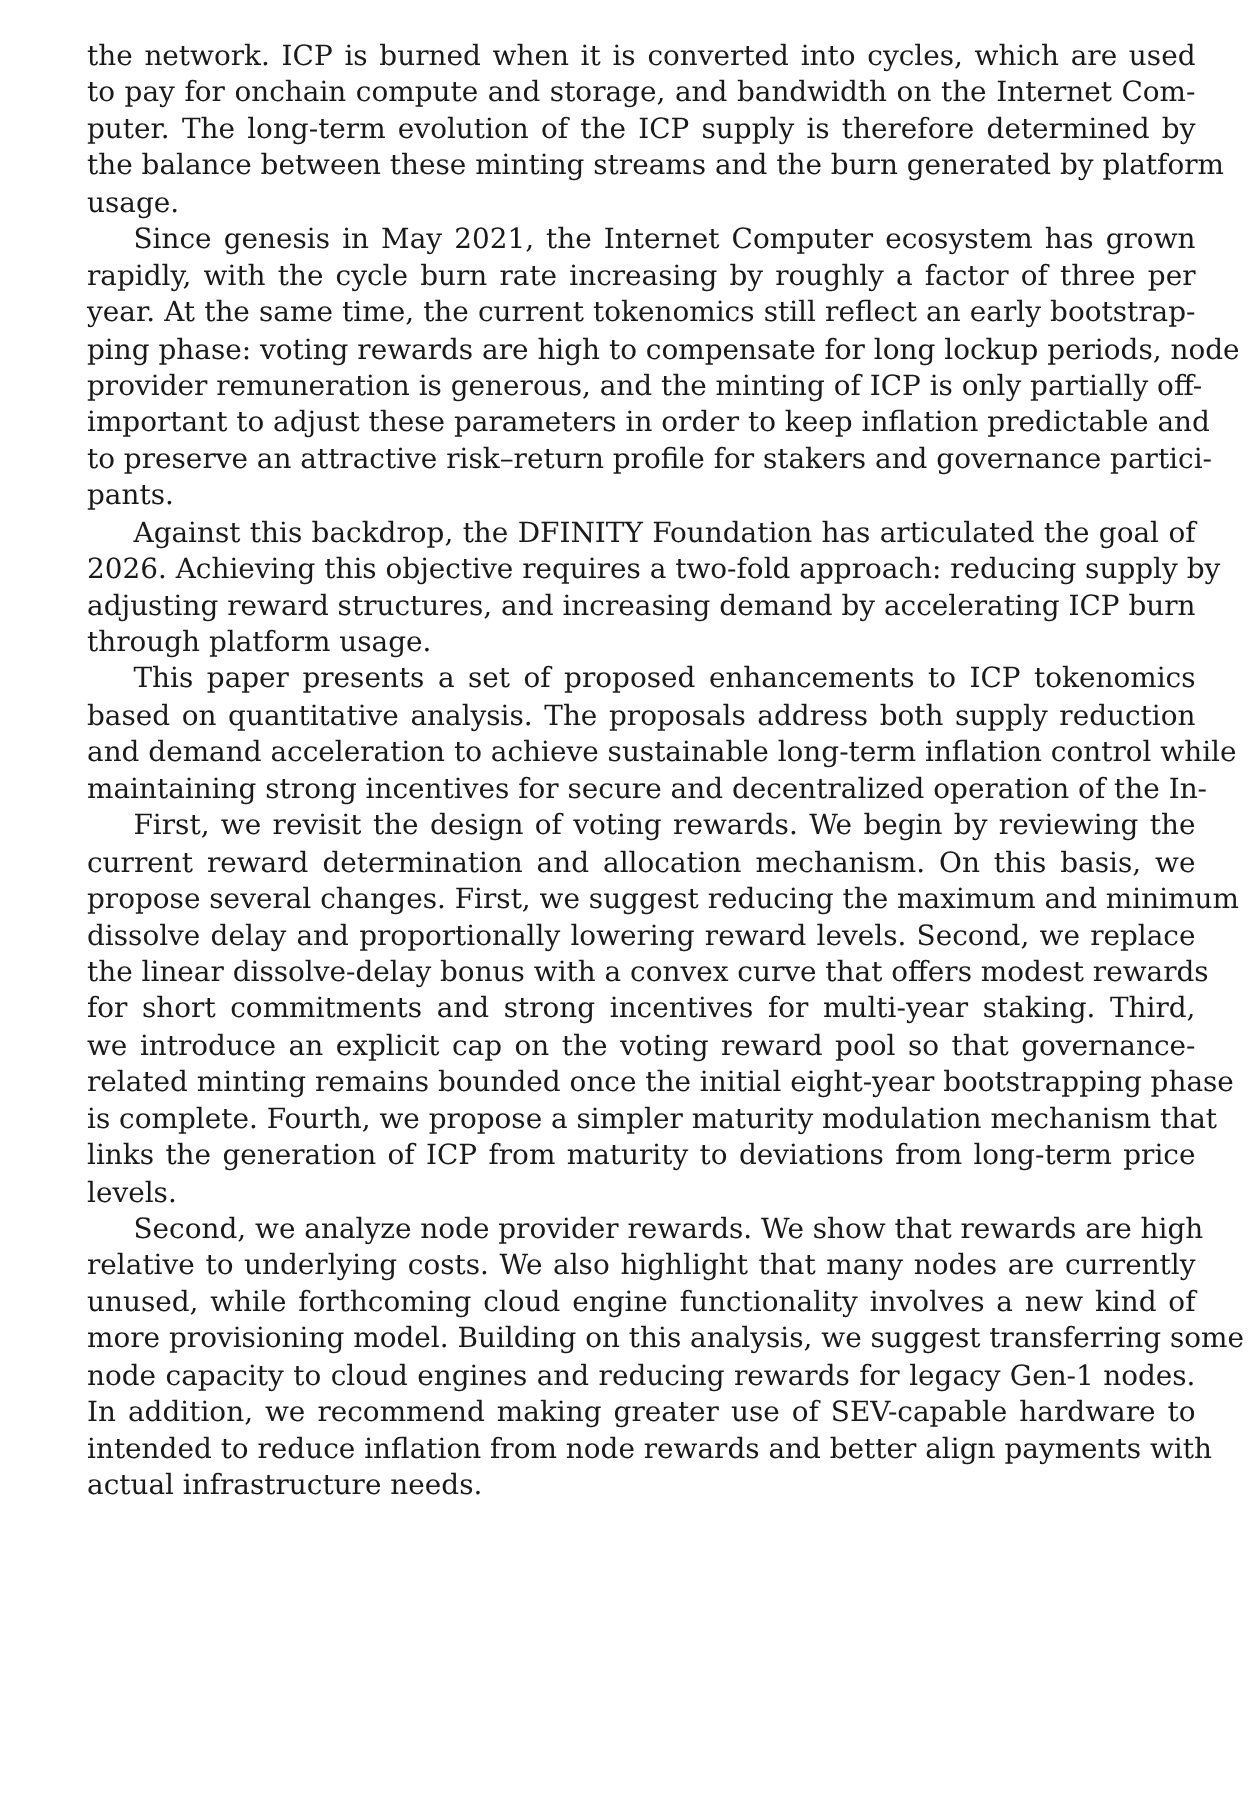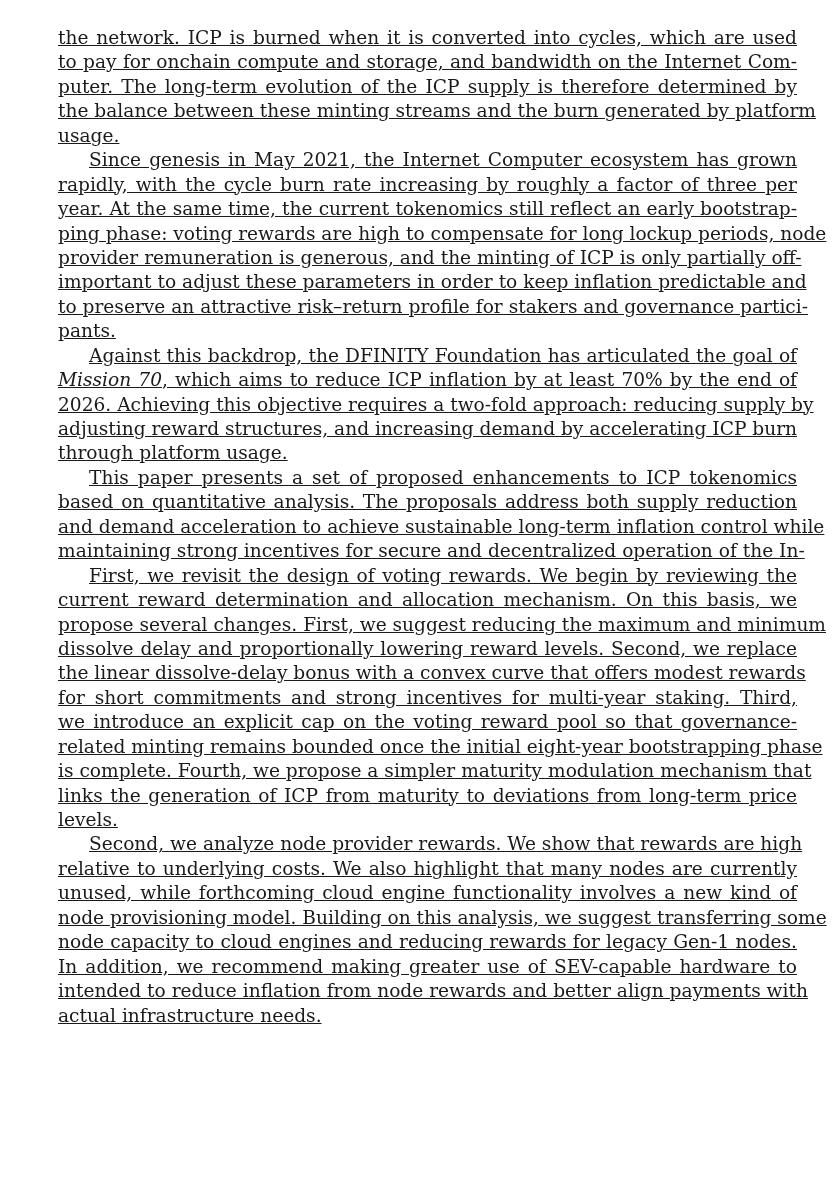--- a/index.html
+++ b/index.html
@@ -9,21 +9,21 @@
     font-family: "DejaVu Serif", "Liberation Serif", serif;
     font-size: 18.6px; color: #1a1a1a;
   }
   .line {
     display: block; height: 24.45px; line-height: 24.45px;
     white-space: nowrap; text-align: justify; text-align-last: justify;
     overflow: visible;
   }
   .line.last { text-align-last: left; }
   .line.indent { padding-left: 31px; }
-  .paragraph { display: block; text-decoration: underline; }
+  .paragraph { display: block; }
   em { font-style: italic; }
 </style>
 </head>
 <body>
 
 <div class="page">
 
   <div class="paragraph">
     <span class="line">the network.  ICP is burned when it is converted into cycles, which are used</span>
     <span class="line">to pay for onchain compute and storage, and bandwidth on the Internet Com-</span>
@@ -38,21 +38,20 @@
     <span class="line">year. At the same time, the current tokenomics still reflect an early bootstrap-</span>
     <span class="line">ping phase: voting rewards are high to compensate for long lockup periods, node</span>
     <span class="line">provider remuneration is generous, and the minting of ICP is only partially off-</span>
     <span class="line">important to adjust these parameters in order to keep inflation predictable and</span>
     <span class="line">to preserve an attractive risk–return profile for stakers and governance partici-</span>
     <span class="line last">pants.</span>
   </div>
 
   <div class="paragraph">
     <span class="line indent">Against this backdrop, the DFINITY Foundation has articulated the goal of</span>
-    <span class="line"><em>Mission 70</em><span>, which aims to reduce ICP inflation by at least 70% by the end of</span></span>
     <span class="line">2026. Achieving this objective requires a two-fold approach: reducing supply by</span>
     <span class="line">adjusting reward structures, and increasing demand by accelerating ICP burn</span>
     <span class="line last">through platform usage.</span>
   </div>
 
   <div class="paragraph">
     <span class="line indent">This paper presents a set of proposed enhancements to ICP tokenomics</span>
     <span class="line">based on quantitative analysis.  The proposals address both supply reduction</span>
     <span class="line">and demand acceleration to achieve sustainable long-term inflation control while</span>
     <span class="line">maintaining strong incentives for secure and decentralized operation of the In-</span>
@@ -69,21 +68,21 @@
     <span class="line">related minting remains bounded once the initial eight-year bootstrapping phase</span>
     <span class="line">is complete.  Fourth, we propose a simpler maturity modulation mechanism that</span>
     <span class="line">links the generation of ICP from maturity to deviations from long-term price</span>
     <span class="line last">levels.</span>
   </div>
 
   <div class="paragraph">
     <span class="line indent">Second, we analyze node provider rewards. We show that rewards are high</span>
     <span class="line">relative to underlying costs.  We also highlight that many nodes are currently</span>
     <span class="line">unused, while forthcoming cloud engine functionality involves a new kind of</span>
-    <span class="line">node provisioning model. Building on this analysis, we suggest transferring some</span>
+    <span class="line">more provisioning model. Building on this analysis, we suggest transferring some</span>
     <span class="line">node capacity to cloud engines and reducing rewards for legacy Gen-1 nodes.</span>
     <span class="line">In addition, we recommend making greater use of SEV-capable hardware to</span>
     <span class="line">intended to reduce inflation from node rewards and better align payments with</span>
     <span class="line last">actual infrastructure needs.</span>
   </div>
 
 
 </div>
 
 </body></html>

